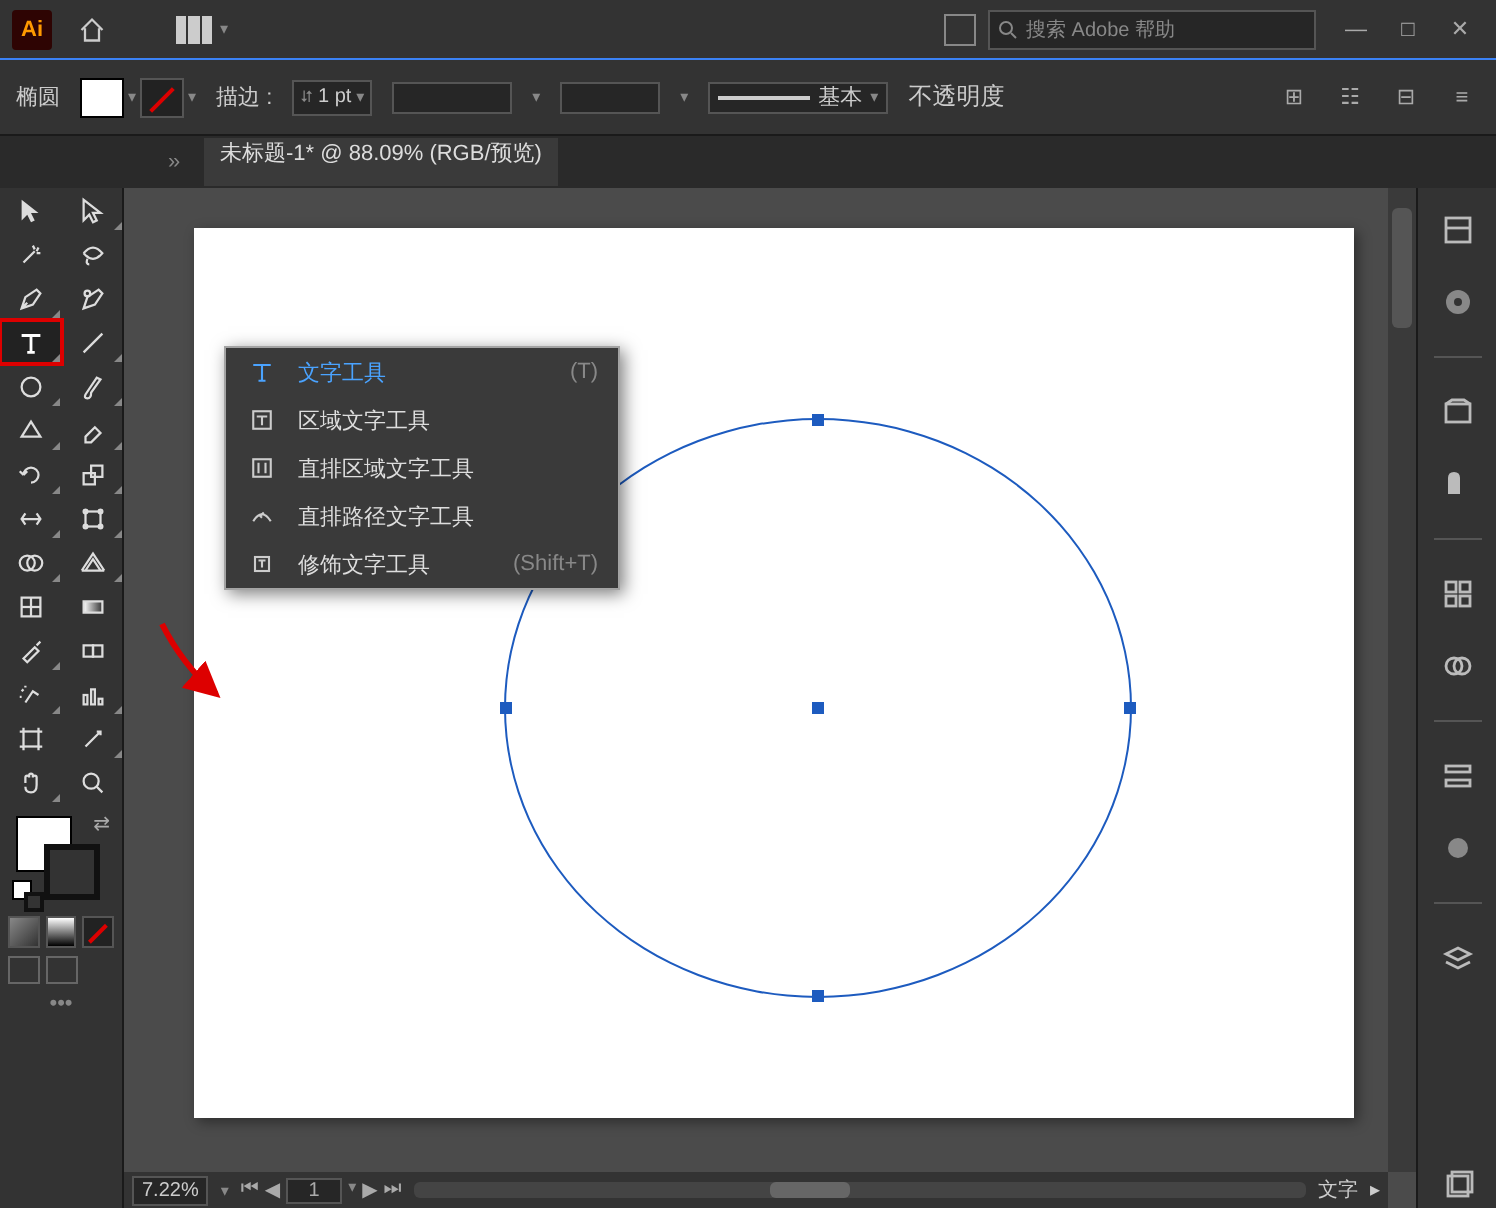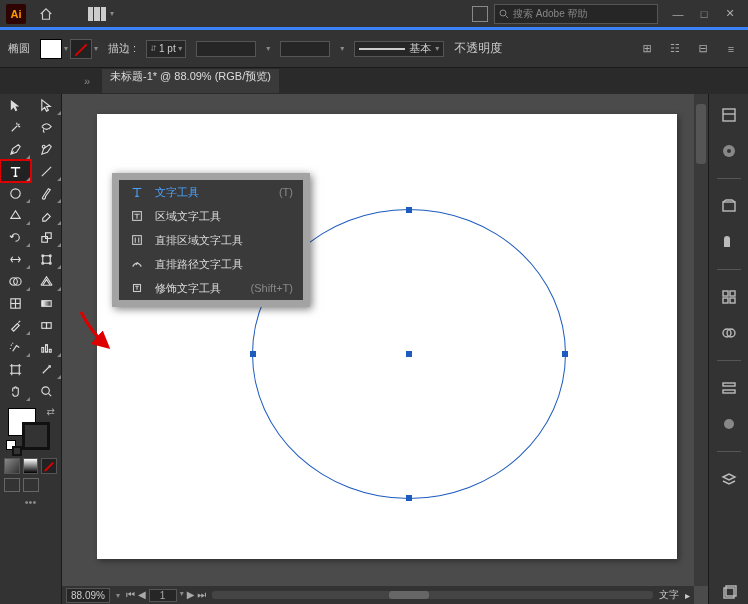--- a/index.html
+++ b/index.html
@@ -1,20 +1,20 @@
 <!DOCTYPE html>
 <html><head>
 <meta charset="utf-8">
 <style>
   * { box-sizing: border-box; margin: 0; padding: 0; font-family: "Microsoft YaHei", Arial, sans-serif; }
   body { background: #2a2a2a; width: 748px; height: 604px; overflow: hidden; color: #ccc; font-size: 11px; }
   .app { width: 748px; height: 604px; display: flex; flex-direction: column; background: #333; }
 
   
-  .titlebar { height: 30px; background: #333; display: flex; align-items: center; padding: 0 6px; border-bottom: 3px solid #3b82f6; }
+  .titlebar { height: 30px; background: #333; display: flex; align-items: center; padding: 0 6px; border-bottom: 1px solid #3b82f6; }
   .ai-logo { width: 20px; height: 20px; background: #2e0403; color: #ff9a00; display: flex; align-items: center; justify-content: center; font-weight: bold; font-size: 11px; border-radius: 2px; }
   .home-icon { width: 24px; height: 24px; display: flex; align-items: center; justify-content: center; margin-left: 8px; }
   .home-icon svg { width: 14px; height: 14px; fill: #ccc; }
   .arrange { margin-left: 30px; display: flex; align-items: center; gap: 4px; }
   .arrange-ico { width: 18px; height: 14px; display: flex; gap: 1px; }
   .arrange-ico span { flex: 1; background: #ccc; }
   .title-spacer { flex: 1; }
   .doc-icon { width: 16px; height: 16px; border: 1px solid #888; margin-right: 6px; }
   .search-box { width: 164px; height: 20px; background: #262626; border: 1px solid #555; display: flex; align-items: center; padding: 0 4px; color: #888; font-size: 10px; gap: 4px; }
   .win-btns { display: flex; margin-left: 8px; gap: 2px; }
@@ -79,21 +79,21 @@
   .scroll-v { position: absolute; right: 0; top: 0; bottom: 18px; width: 14px; background: #3a3a3a; }
   .scroll-v .thumb { position: absolute; left: 2px; right: 2px; top: 10px; height: 60px; background: #555; border-radius: 3px; }
   .scroll-h { position: absolute; left: 0; right: 14px; bottom: 0; height: 18px; background: #333; display: flex; align-items: center; gap: 6px; padding: 0 4px; font-size: 10px; color: #ccc; }
   .zoom-box { background: #262626; border: 1px solid #555; padding: 1px 4px; }
   .artnav { display: flex; gap: 3px; color: #aaa; }
   .artnum { background:#262626; border:1px solid #555; width:28px; text-align:center; }
   .hbar { flex: 1; height: 8px; background: #444; border-radius: 3px; position: relative; }
   .hbar .ht { position:absolute; left: 40%; width: 40px; top:0; bottom:0; background:#666; border-radius:3px; }
 
   
-  .flyout { position: absolute; left: 50px; top: 79px; width: 198px; background: #3a3a3a; border: 7px solid #a3a3a3; box-shadow: 2px 2px 8px rgba(0,0,0,.5); z-index: 10; }
+  .flyout { position: absolute; left: 50px; top: 79px; width: 198px; background: #3a3a3a; border: 1px solid #a3a3a3; box-shadow: 2px 2px 8px rgba(0,0,0,.5); z-index: 10; }
   .fly-item { height: 24px; display: flex; align-items: center; padding: 0 10px; gap: 10px; color: #ddd; font-size: 11px; position: relative; }
   .fly-item .shc { position: absolute; right: 10px; color: #888; }
   .fly-item.active-blue { color: #4aa3ff; }
   .fly-item.highlight { outline: 2px solid #d00; outline-offset: -1px; background: #333; }
   .fly-ico { width: 16px; height: 16px; display: flex; align-items: center; justify-content: center; }
   .fly-ico svg { width: 14px; height: 14px; stroke: #ccc; fill: none; stroke-width: 1.2; }
 
   
   .rpanel { width: 40px; background: #333; border-left: 1px solid #1a1a1a; display: flex; flex-direction: column; align-items: center; padding-top: 10px; gap: 14px; }
   .rico { width: 22px; height: 22px; display: flex; align-items: center; justify-content: center; }
@@ -390,21 +390,21 @@
           <div class="handle" style="left:50%;bottom:-3px;transform:translateX(-50%);"></div>
           <div class="handle" style="top:50%;left:-3px;transform:translateY(-50%);"></div>
           <div class="handle" style="top:50%;right:-3px;transform:translateY(-50%);"></div>
           <div class="ctr"></div>
         </div>
       </div>
       <div class="scroll-v">
           <div class="thumb"></div>
         </div>
       <div class="scroll-h">
-        <span class="zoom-box">88.09%</span>
+        <span class="zoom-box">7.22%</span>
         <span class="chev">▾</span>
         <span class="artnav">
           <span>⏮</span>
           <span>◀</span>
           <span class="artnum">1</span>
           <span class="chev">▾</span>
           <span>▶</span>
           <span>⏭</span>
         </span>
         <div class="hbar">

